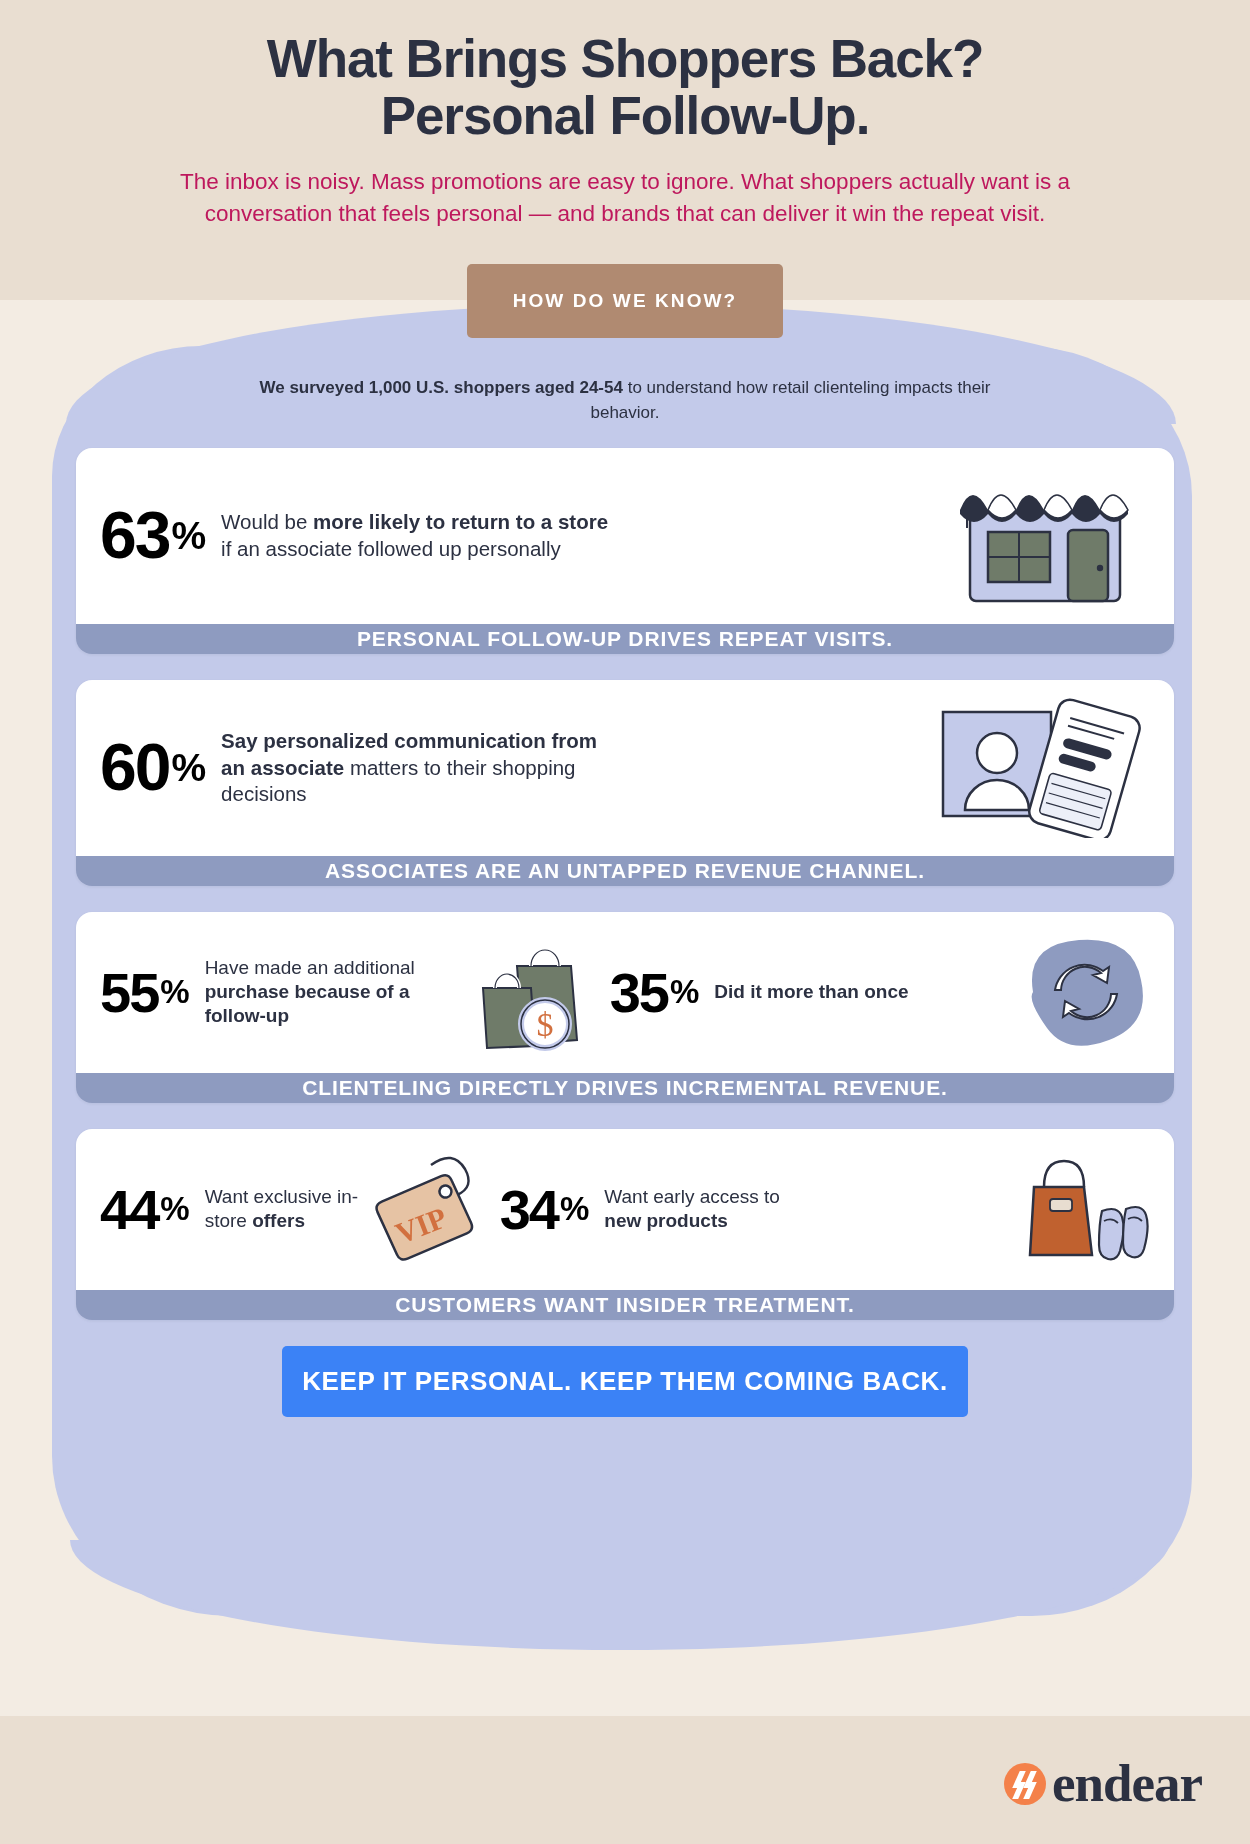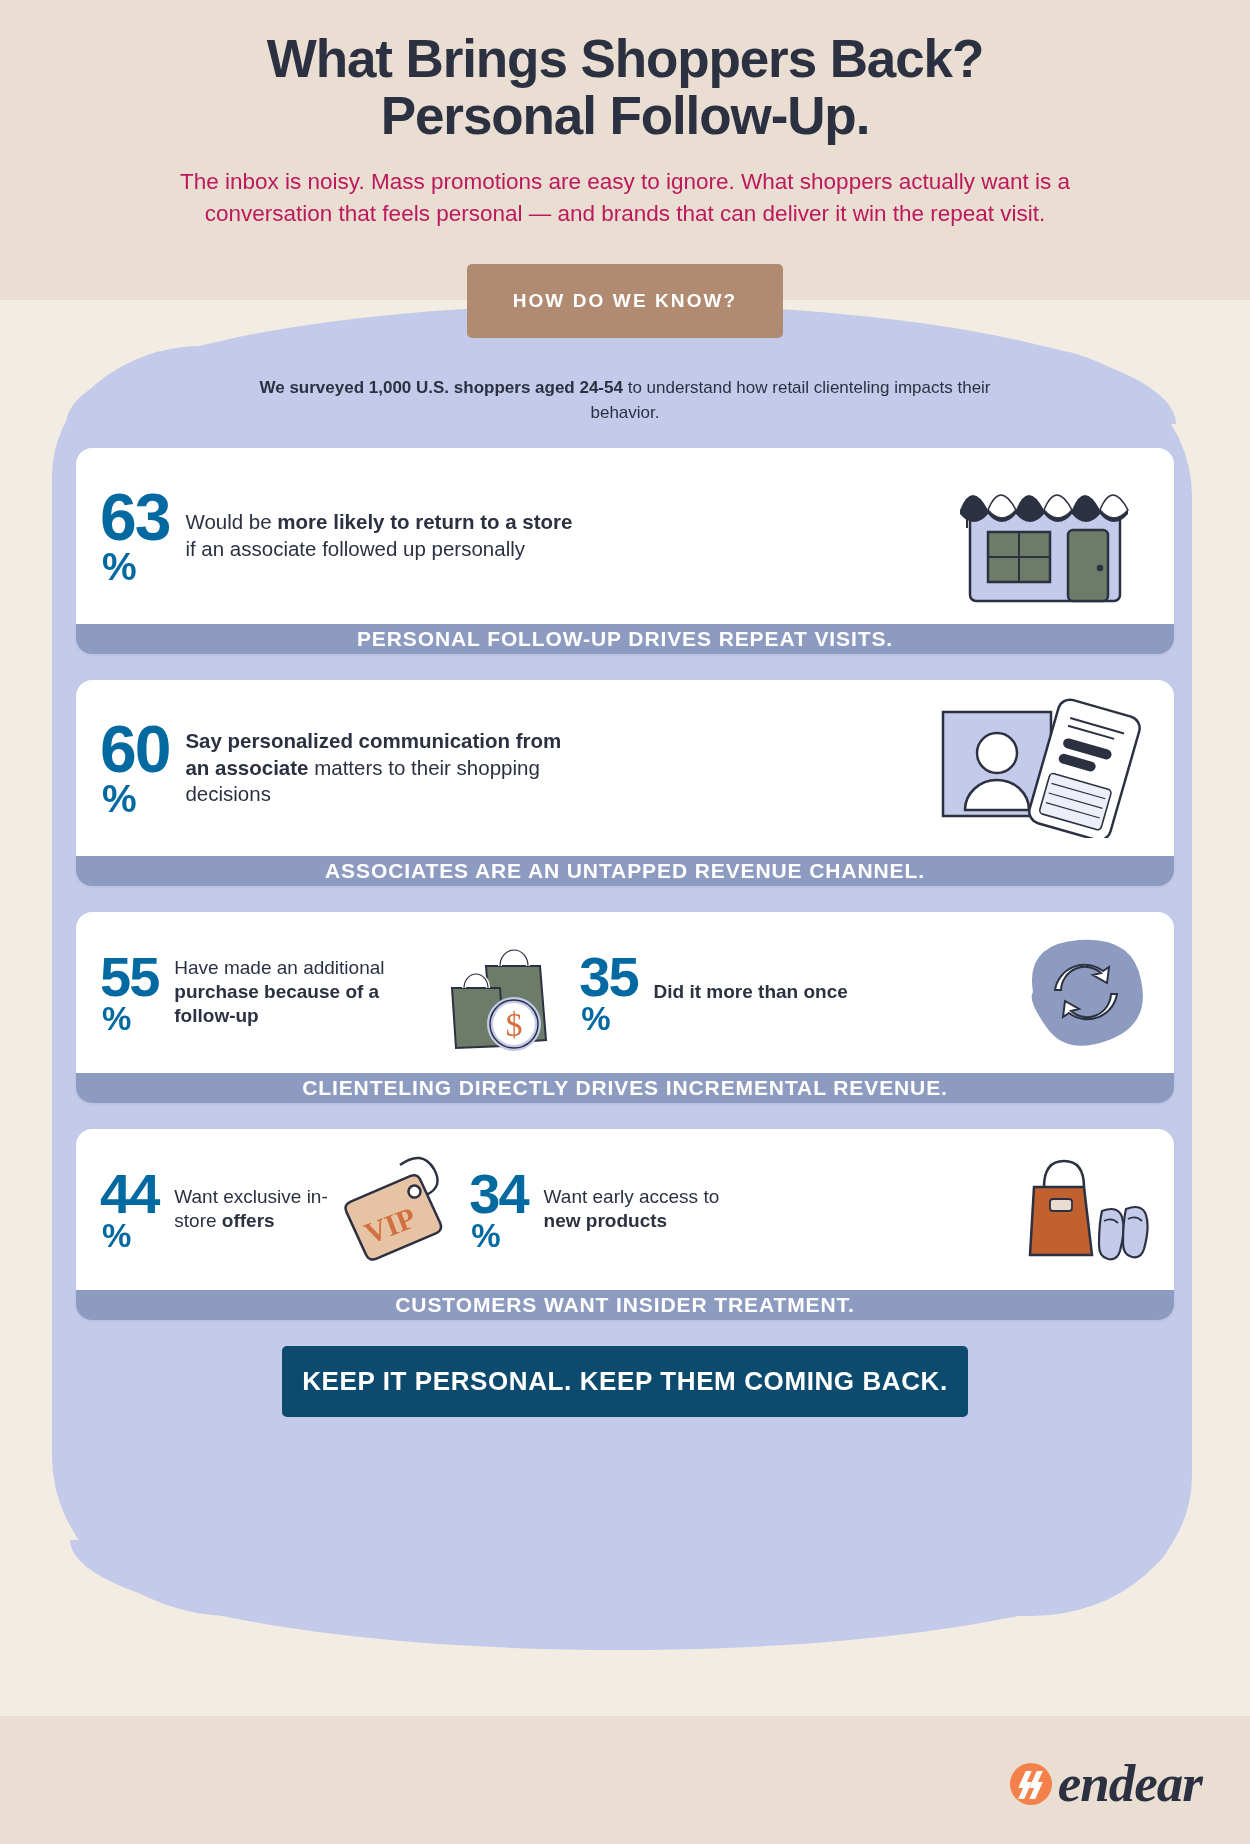--- a/index.html
+++ b/index.html
@@ -126,27 +126,26 @@
     font-size: 21px;
     font-weight: 700;
     letter-spacing: .9px;
     padding: 3px 10px;
   }
 
   .stat-group { display: flex; align-items: center; }
   .stat-num {
     font-size: 66px;
     font-weight: 800;
-    color: #0369a1;
+    color: #000000;
     line-height: .95;
     letter-spacing: -2px;
     white-space: nowrap;
     display: flex;
-    align-items: flex-start;
-    flex-direction: column;
+    align-items: center;
   }
   .stat-num .pct { font-size: 39px; letter-spacing: -1px; margin-left: 2px; }
   .stat-text {
     margin-left: 16px;
     font-size: 20.5px;
     line-height: 1.28;
     color: #2c3142;
     max-width: 400px;
   }
   .stat-text b { font-weight: 800; }
@@ -155,21 +154,21 @@
   .stat-num.sm { font-size: 56px; }
   .stat-num.sm .pct { font-size: 33px; }
 
   .art { margin-left: auto; flex-shrink: 0; display: flex; align-items: center; }
   .art.inline { margin-left: 10px; margin-right: 10px; }
 
   
   .cta-wrap { text-align: center; margin-top: 16px; }
   .cta {
     display: inline-block;
-    background: #0c4a6e;
+    background: #3b82f6;
     color: #ffffff;
     font-size: 26px;
     font-weight: 800;
     letter-spacing: .6px;
     padding: 20px 20px;
     border-radius: 5px;
   }
   .footnote {
     margin: 26px auto 0;
     max-width: 925px;
@@ -206,21 +205,20 @@
   .brand-mark i:nth-child(2) { left: 23px; top: 8px; }
   .brand-mark i:nth-child(3) { left: 12px; top: 19px; }
   .brand-mark i:nth-child(4) { left: 23px; top: 19px; }
   .brand-name {
     font-family: "Liberation Serif", serif;
     font-size: 53px;
     font-weight: 700;
     color: #2c3142;
     letter-spacing: -1px;
     line-height: 1;
-    font-style: italic;
   }
 </style>
 </head>
 <body>
 
 <div class="bg-top"></div>
 <div class="bg-mid"></div>
 <div class="bg-bottom"></div>
 <div class="blob"></div>
 

